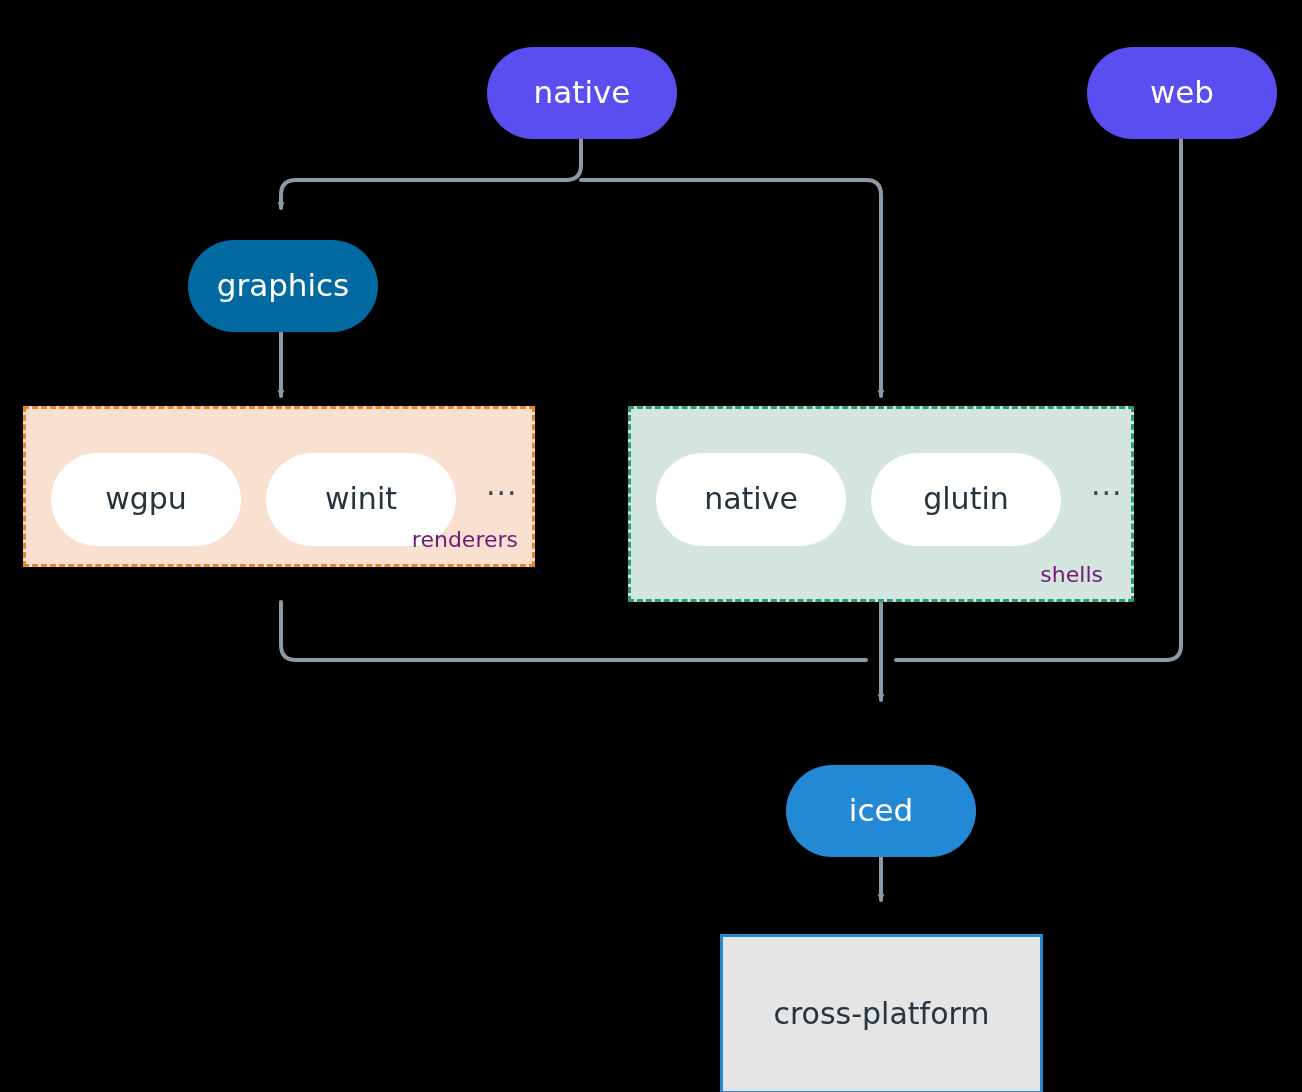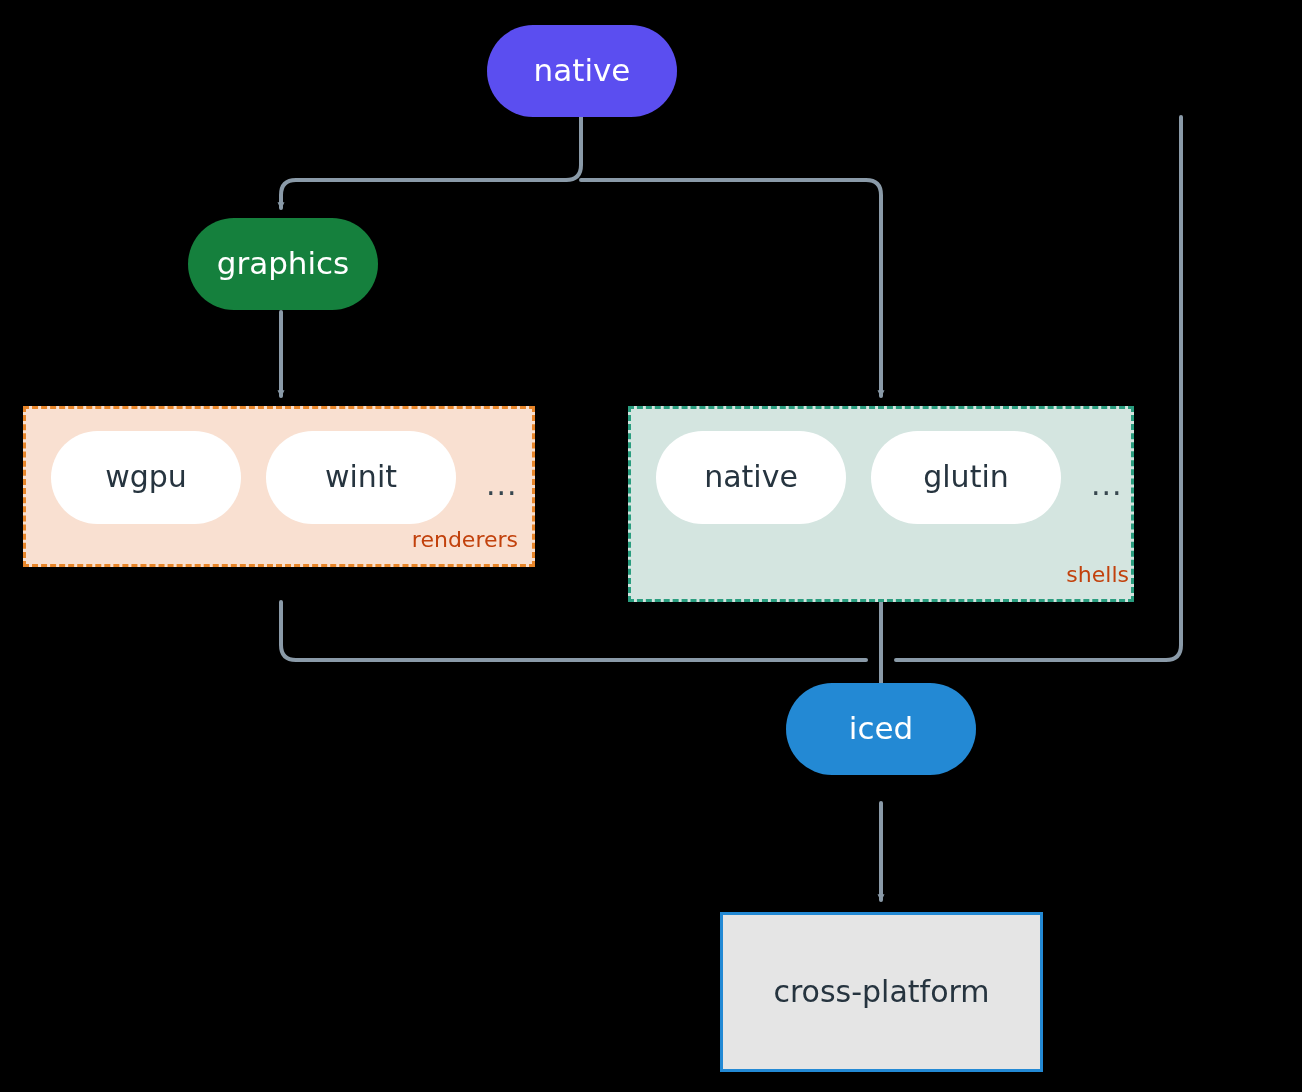--- a/index.html
+++ b/index.html
@@ -25,20 +25,21 @@
     pointer-events: none;
   }
   .node {
     position: absolute;
     box-sizing: border-box;
     display: flex;
     align-items: center;
     justify-content: center;
     text-align: right;
     line-height: 1.28;
+    margin-top: 22px;
   }
   .pill {
     border-radius: 46px;
   }
   .pill-top {
     color: #ffffff;
     font-size: 31px;
   }
   .sub-pill {
     background: #ffffff;
@@ -46,21 +47,21 @@
     font-size: 30px;
     border-radius: 48px;
   }
   .group-box {
     position: absolute;
     box-sizing: border-box;
   }
   .group-label {
     position: absolute;
     font-size: 22px;
-    color: #c2410c;
+    color: #701a75;
     white-space: nowrap;
   }
   .ellipsis {
     position: absolute;
     font-size: 30px;
     color: #37474f;
     letter-spacing: 1px;
   }
   .app-box {
     font-size: 30px;
@@ -100,22 +101,25 @@
       <path d="M881,660 L881,700" marker-end="url(#arrowhead)"></path>
 
       <path d="M881,803 L881,900" marker-end="url(#arrowhead)"></path>
     </g>
   </svg>
 
   <div class="node pill pill-top" style="left:487px; top:25px; width:190px; height:92px; background:#5b4ef0;">
     <span>native</span>
   </div>
 
+  <div class="node pill pill-top" style="left:1087px; top:25px; width:190px; height:92px; background:#5b4ef0;">
+    <span>web</span>
+  </div>
 
-  <div class="node pill pill-top" style="left:188px; top:218px; width:190px; height:92px; background:#15803d;">
+  <div class="node pill pill-top" style="left:188px; top:218px; width:190px; height:92px; background:#0369a1;">
     <span>graphics</span>
   </div>
 
   <div class="group-box" style="left:23px; top:406px; width:512px; height:161px; background:#f9e0d1; border:3px dashed #e8862a;">
     <div class="node sub-pill" style="left:25px; top:22px; width:190px; height:93px; position:absolute;">
       <span>wgpu</span>
     </div>
     <div class="node sub-pill" style="left:240px; top:22px; width:190px; height:93px; position:absolute;">
       <span>winit</span>
     </div>
@@ -124,24 +128,24 @@
   </div>
 
   <div class="group-box" style="left:628px; top:406px; width:506px; height:196px; background:#d4e5e0; border:3px dashed #2a9d7f;">
     <div class="node sub-pill" style="left:25px; top:22px; width:190px; height:93px; position:absolute;">
       <span>native</span>
     </div>
     <div class="node sub-pill" style="left:240px; top:22px; width:190px; height:93px; position:absolute;">
       <span>glutin</span>
     </div>
     <div class="ellipsis" style="left:460px; top:58px;">...</div>
-    <div class="group-label" style="right:2px; bottom:12px;margin-left:28px;">shells</div>
+    <div class="group-label" style="right:28px; bottom:12px;margin-left:28px;">shells</div>
   </div>
 
-  <div class="node pill pill-top" style="left:786px; top:683px; width:190px; height:92px; background:#2389d4;">
+  <div class="node pill pill-top" style="left:786px; top:743px; width:190px; height:92px; background:#2389d4;">
     <span>iced</span>
   </div>
 
   <div class="node app-box" style="left:720px; top:912px; width:323px; height:160px; background:#e5e5e5; border:3px solid #2389d4;">
     <span class="app-line">cross-platform</span>
   </div>
 
 </div>
 
 </body></html>

